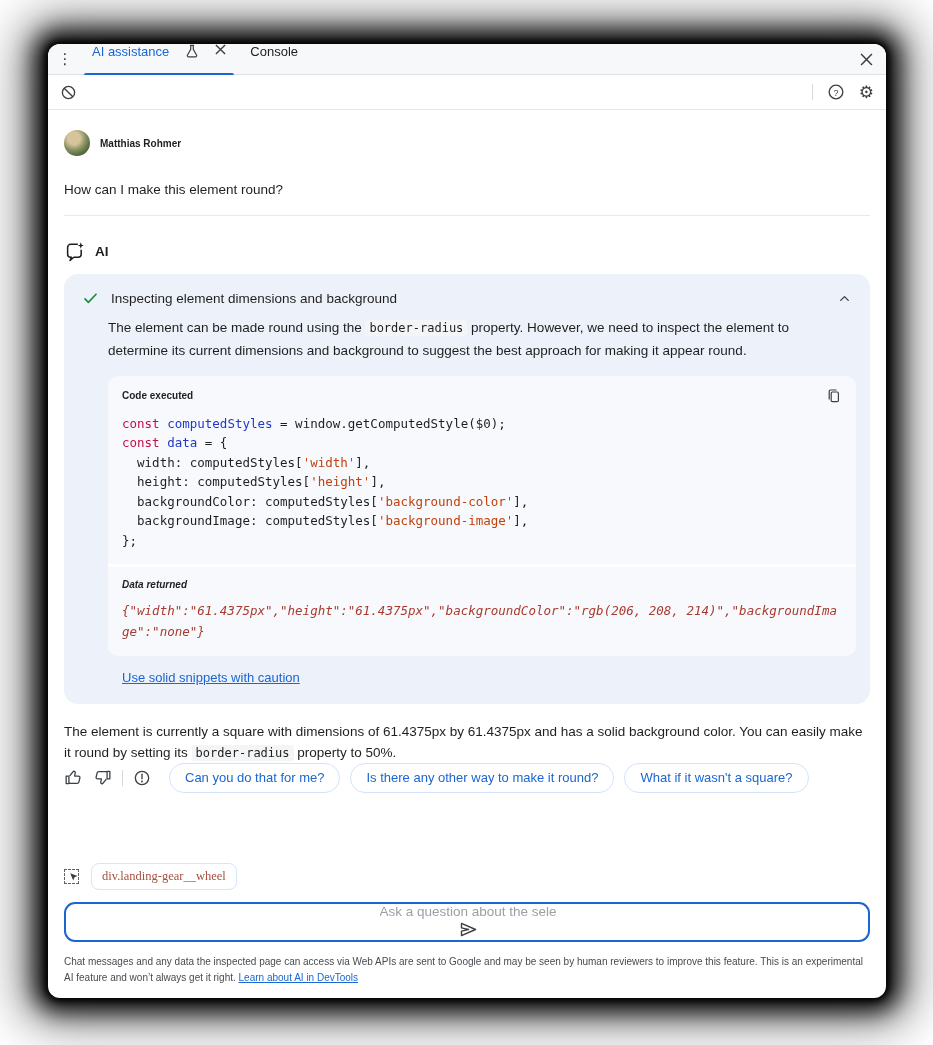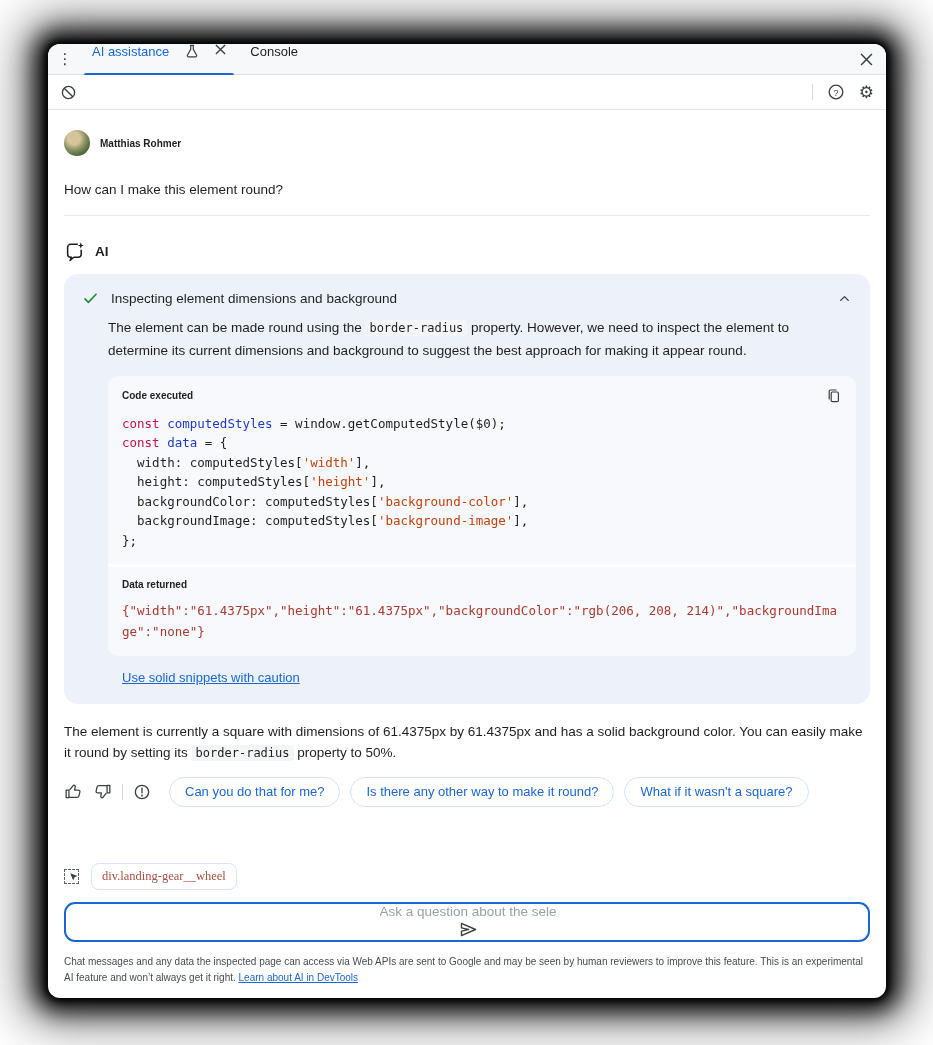--- a/index.html
+++ b/index.html
@@ -42,33 +42,33 @@
   
   .panel { background:#edf1fa; border-radius:14px; margin-top:12px; padding:14px 14px 4px 14px; }
   .step-head { display:flex; align-items:center; gap:12px; padding: 2px 4px; }
   .step-title { font-size:13.5px; color:#1f1f1f; flex:1; }
   .step-body { margin-left:30px; }
   .para { font-size:13.5px; color:#1f1f1f; line-height:1.65; margin-top:8px; padding-right:8px; }
   .inline-code { font-family:"DejaVu Sans Mono","Liberation Mono",monospace; font-size:12px;
     background:#f3f5f7; border-radius:3px; padding:1px 4px; color:#1f1f1f; }
   .card { background:#f7f9fd; border-radius:10px; margin-top:14px; overflow:hidden; }
   .card-sec { padding: 12px 14px 14px 14px; }
-  .card-sec + .card-sec { border-top: 3px solid #fff; }
+  .card-sec + .card-sec { border-top: 3px solid #fff; font-style: italic; }
   .card-head { display:flex; align-items:center; }
   .card-title { font-size:10px; font-weight:bold; color:#1f1f1f; flex:1; }
   .codeblock { margin-top:10px; font-family:"DejaVu Sans Mono","Liberation Mono",monospace;
     font-size:12.5px; line-height:19.5px; white-space:pre; color:#1f1f1f; }
   .tok-kw { color:#c01048; } .tok-var { color:#2038c8; } .tok-str { color:#c2410c; } .tok-pl { color:#1f1f1f; }
   .datablock { margin-top:10px; font-family:"DejaVu Sans Mono","Liberation Mono",monospace;
     font-size:12.5px; line-height:21px; color:#a93a2e; word-break:break-all; white-space:pre-wrap; }
   .caution-row { padding: 12px 14px 14px 14px; }
   a.caution { font-size:13px; color:#1a66d2; text-decoration:underline; cursor:pointer; }
   
   .answer { margin-top:18px; }
-  .feedback { display:flex; align-items:center; gap:10px; margin-top:14px; white-space:nowrap; overflow:hidden; }
+  .feedback { display:flex; align-items:center; gap:10px; white-space:nowrap; overflow:hidden; }
   .rate-group { display:flex; align-items:center; gap:10px; color:#3c4043; }
   .chips { display:flex; gap:10px; margin-left:8px; }
   .chip { flex:none; font-family:"Liberation Sans",sans-serif; font-size:13px; color:#1a66d2; background:#fff;
     border:1px solid #d2e3fc; border-radius:16px; height:30px; padding:0 15px; cursor:pointer; }
   
   .composer { margin-top:auto; padding-top:12px; }
   .sel-row { display:flex; align-items:center; gap:12px; margin-bottom:12px; }
   .inspect-box { width:15px; height:15px; border:1.6px dashed #5f6368; position:relative; flex:none; }
   .inspect-box svg { position:absolute; right:-2px; top:1px; }
   .sel-chip { border:1px solid #d7e4fb; border-radius:8px; padding:5px 10px;

